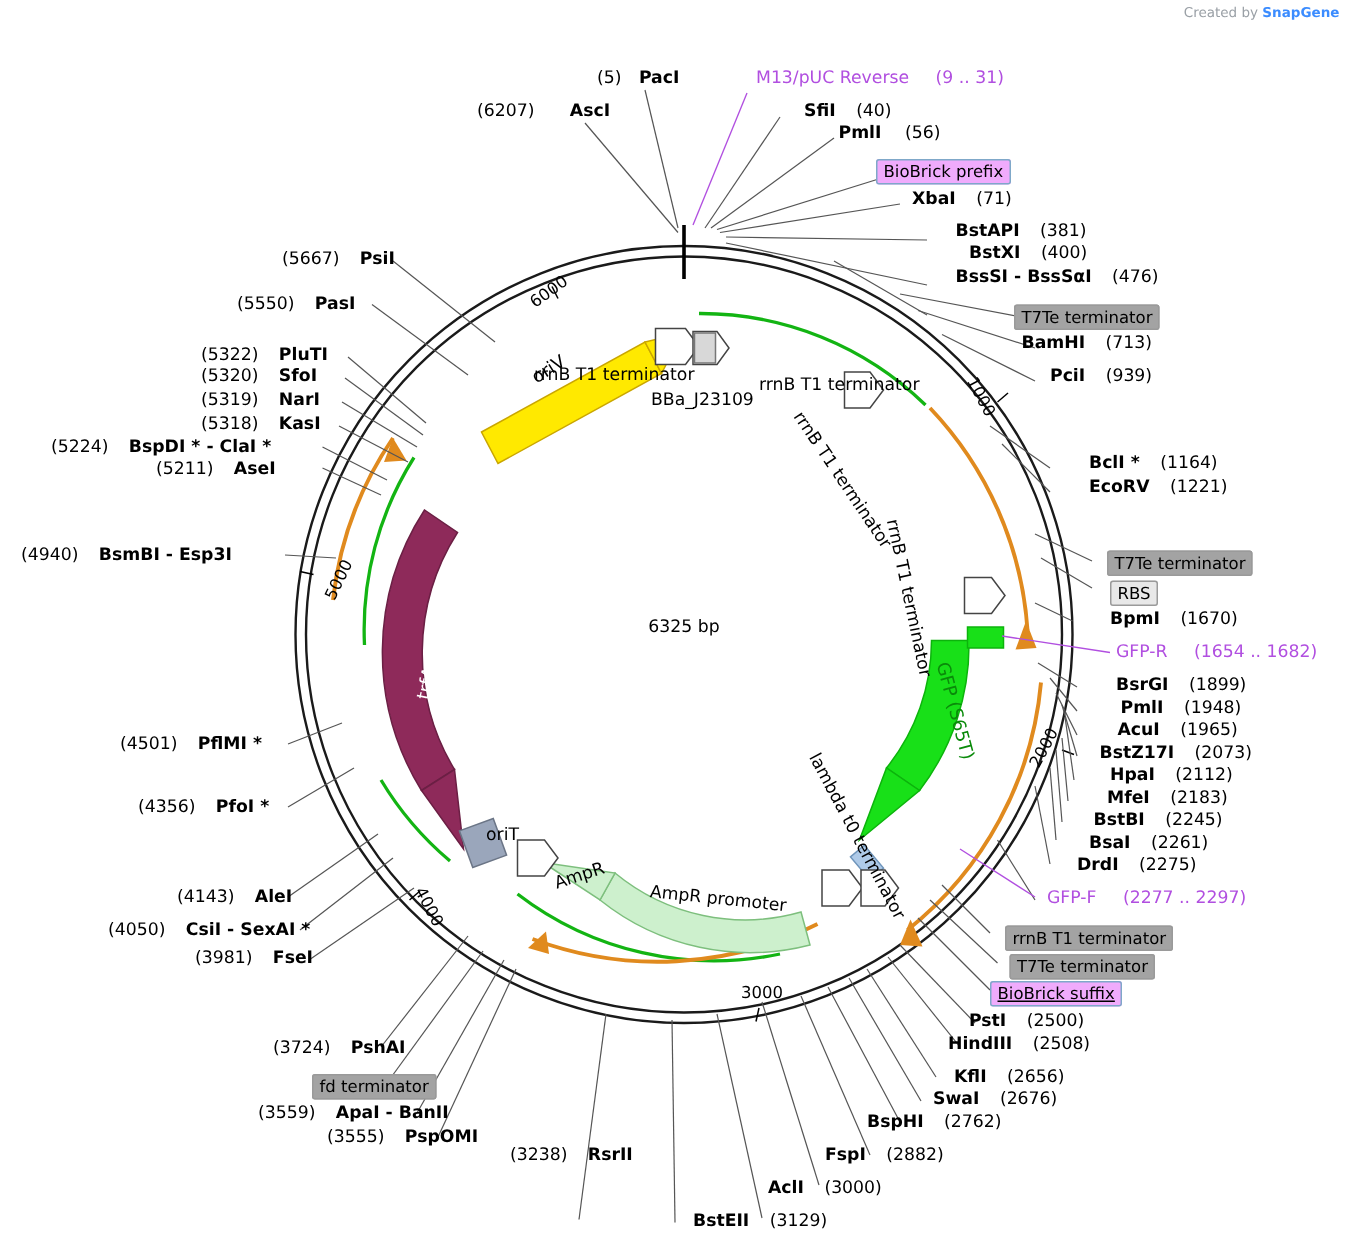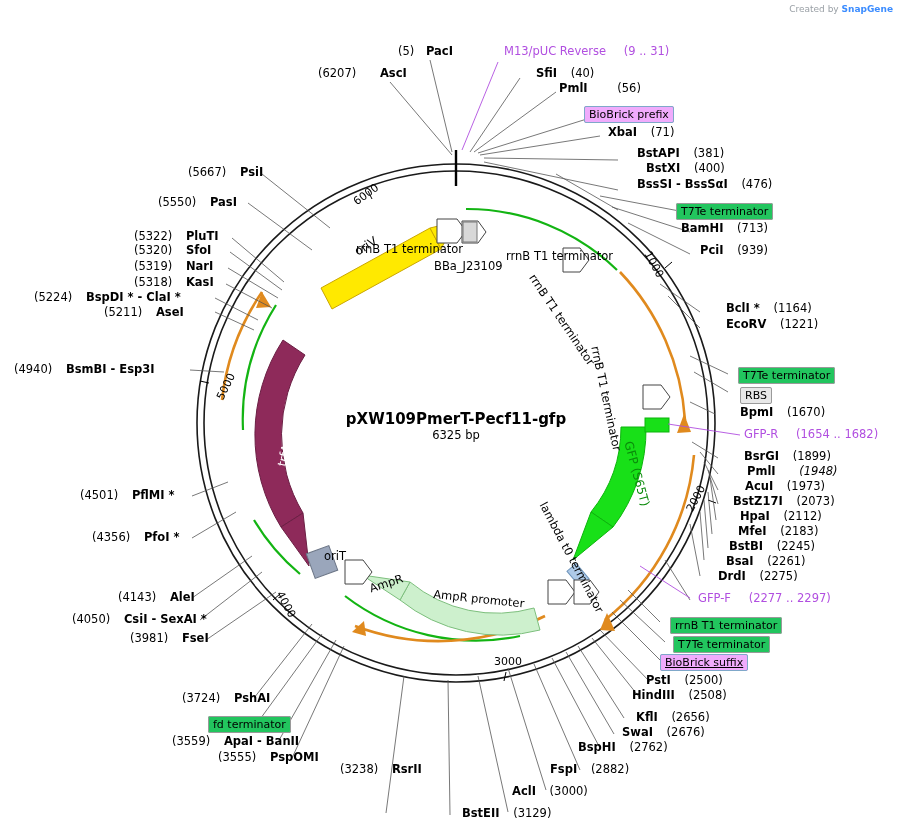--- a/index.html
+++ b/index.html
@@ -4,21 +4,21 @@
 <style>
   html,body{margin:0;padding:0;background:#ffffff;}
   body{width:901px;height:832px;position:relative;overflow:hidden;
        font-family:"DejaVu Sans","Liberation Sans",sans-serif;color:#000;}
   .abs{position:absolute;}
   .lbl{position:absolute;white-space:nowrap;font-size:11.5px;line-height:13px;}
   .bold{font-weight:bold;}
   .pos{color:#000;}
   .credit{position:absolute;right:8px;top:4px;font-size:9px;color:#9aa0a6;}
   .credit b{color:#3b8cff;font-weight:bold;}
-  .boxed{border:1px solid #9a9a9a;background:#22c55e;padding:1px 4px;border-radius:2px;font-size:11px;}
+  .boxed{border:1px solid #9a9a9a;background:#a3a3a3;padding:1px 4px;border-radius:2px;font-size:11px;}
   .bbrick{border:1px solid #7fa8c9;background:#f0abfc;padding:1px 4px;border-radius:2px;font-size:11px;color:#000;}
   .rbs{border:1px solid #9a9a9a;background:#e8e8e8;padding:1px 4px;border-radius:2px;font-size:11px;}
   .violet{color:#b14fe0;}
   .plasmid-name{font-size:15px;font-weight:bold;text-align:center;}
   .bp{font-size:11.5px;text-align:center;}
   svg{position:absolute;left:0;top:0;}
 </style>
 </head>
 <body>
 
@@ -157,21 +157,20 @@
     <path d="M 254,698 L 312,624"></path>
     <path d="M 258,722 L 322,634"></path>
     <path d="M 278,742 L 336,640"></path>
     <path d="M 292,758 L 344,646"></path>
     <path d="M 386,813 L 404,676"></path>
     <path d="M 450,815 L 448,680"></path>
   </g>
 </svg>
 
 <div class="abs" style="left:306px;top:410px;width:300px;">
-  <div class="plasmid-name">pXW109PmerT-Pecf11-gfp</div>
   <div class="bp">6325 bp</div>
 </div>
 
 <div class="lbl" style="left:640px;top:258px;transform:rotate(62deg);font-size:11px;">1000</div>
 <div class="lbl" style="left:682px;top:492px;transform:rotate(-62deg);font-size:11px;">2000</div>
 <div class="lbl" style="left:494px;top:655px;font-size:11px;">3000</div>
 <div class="lbl" style="left:272px;top:598px;transform:rotate(62deg);font-size:11px;">4000</div>
 <div class="lbl" style="left:212px;top:380px;transform:rotate(-64deg);font-size:11px;">5000</div>
 <div class="lbl" style="left:352px;top:188px;transform:rotate(-36deg);font-size:11px;">6000</div>
 
@@ -202,21 +201,21 @@
 <div class="lbl violet" style="left:504px;top:45px;">
   <span>M13/pUC Reverse</span>
   <span style="margin-left:14px;">(9 .. 31)</span>
 </div>
 <div class="lbl" style="left:536px;top:67px;">
   <span class="bold">SfiI</span>
   <span class="pos" style="margin-left:10px;">(40)</span>
 </div>
 <div class="lbl" style="left:559px;top:82px;">
   <span class="bold">PmlI</span>
-  <span class="pos" style="margin-left:26px;">(56)</span>
+  <span class="pos" style="margin-left:12px;">(56)</span>
 </div>
 <div class="abs" style="left:584px;top:103px;">
   <span class="bbrick">BioBrick prefix</span>
 </div>
 <div class="lbl" style="left:608px;top:126px;">
   <span class="bold">XbaI</span>
   <span class="pos" style="margin-left:10px;">(71)</span>
 </div>
 
 <div class="lbl" style="left:637px;top:147px;">
@@ -263,25 +262,25 @@
 <div class="lbl violet" style="left:744px;top:428px;">
   <span>GFP-R</span>
   <span style="margin-left:14px;">(1654 .. 1682)</span>
 </div>
 <div class="lbl" style="left:744px;top:450px;">
   <span class="bold">BsrGI</span>
   <span class="pos" style="margin-left:10px;">(1899)</span>
 </div>
 <div class="lbl" style="left:747px;top:465px;">
   <span class="bold">PmlI</span>
-  <span class="pos" style="margin-left:20px;font-style:italic;">(1948)</span>
+  <span class="pos" style="margin-left:10px;">(1948)</span>
 </div>
 <div class="lbl" style="left:745px;top:480px;">
   <span class="bold">AcuI</span>
-  <span class="pos" style="margin-left:10px;">(1973)</span>
+  <span class="pos" style="margin-left:10px;">(1965)</span>
 </div>
 <div class="lbl" style="left:733px;top:495px;">
   <span class="bold">BstZ17I</span>
   <span class="pos" style="margin-left:10px;">(2073)</span>
 </div>
 <div class="lbl" style="left:740px;top:510px;">
   <span class="bold">HpaI</span>
   <span class="pos" style="margin-left:10px;">(2112)</span>
 </div>
 <div class="lbl" style="left:738px;top:525px;text-align:right;">

